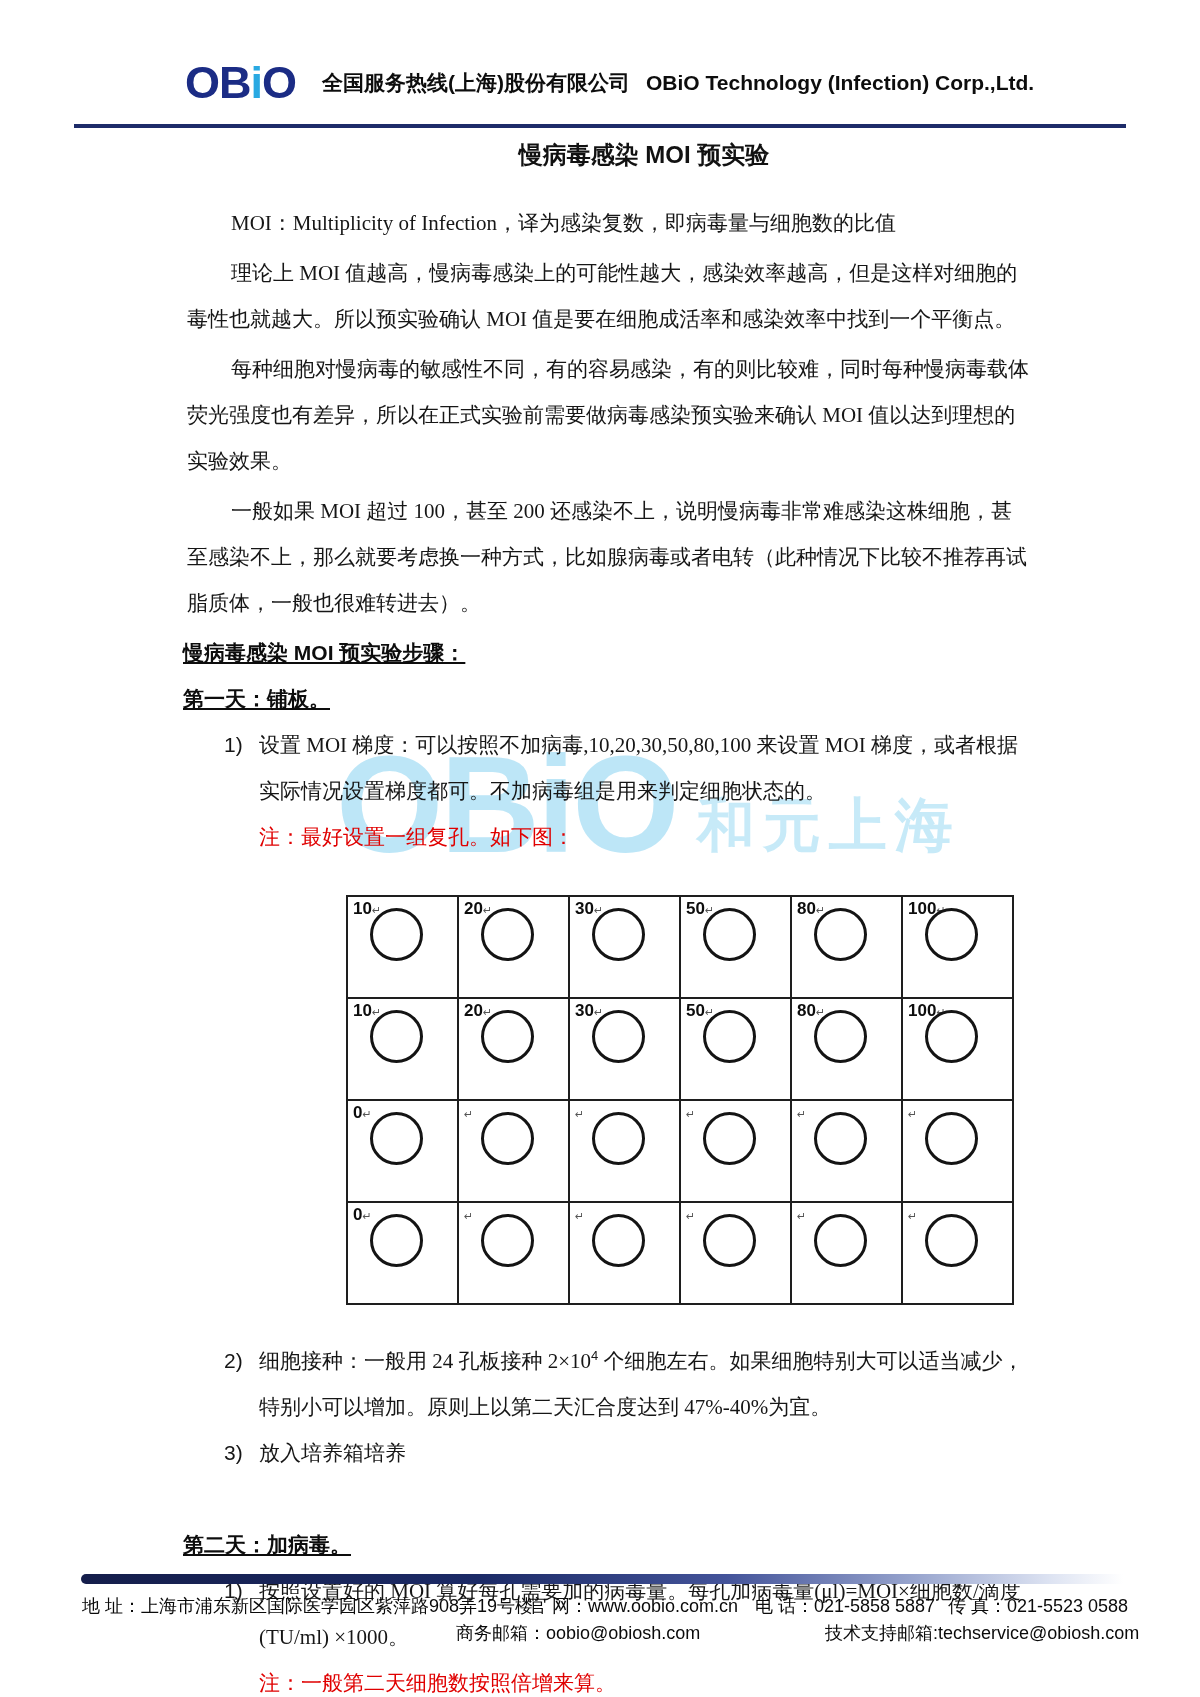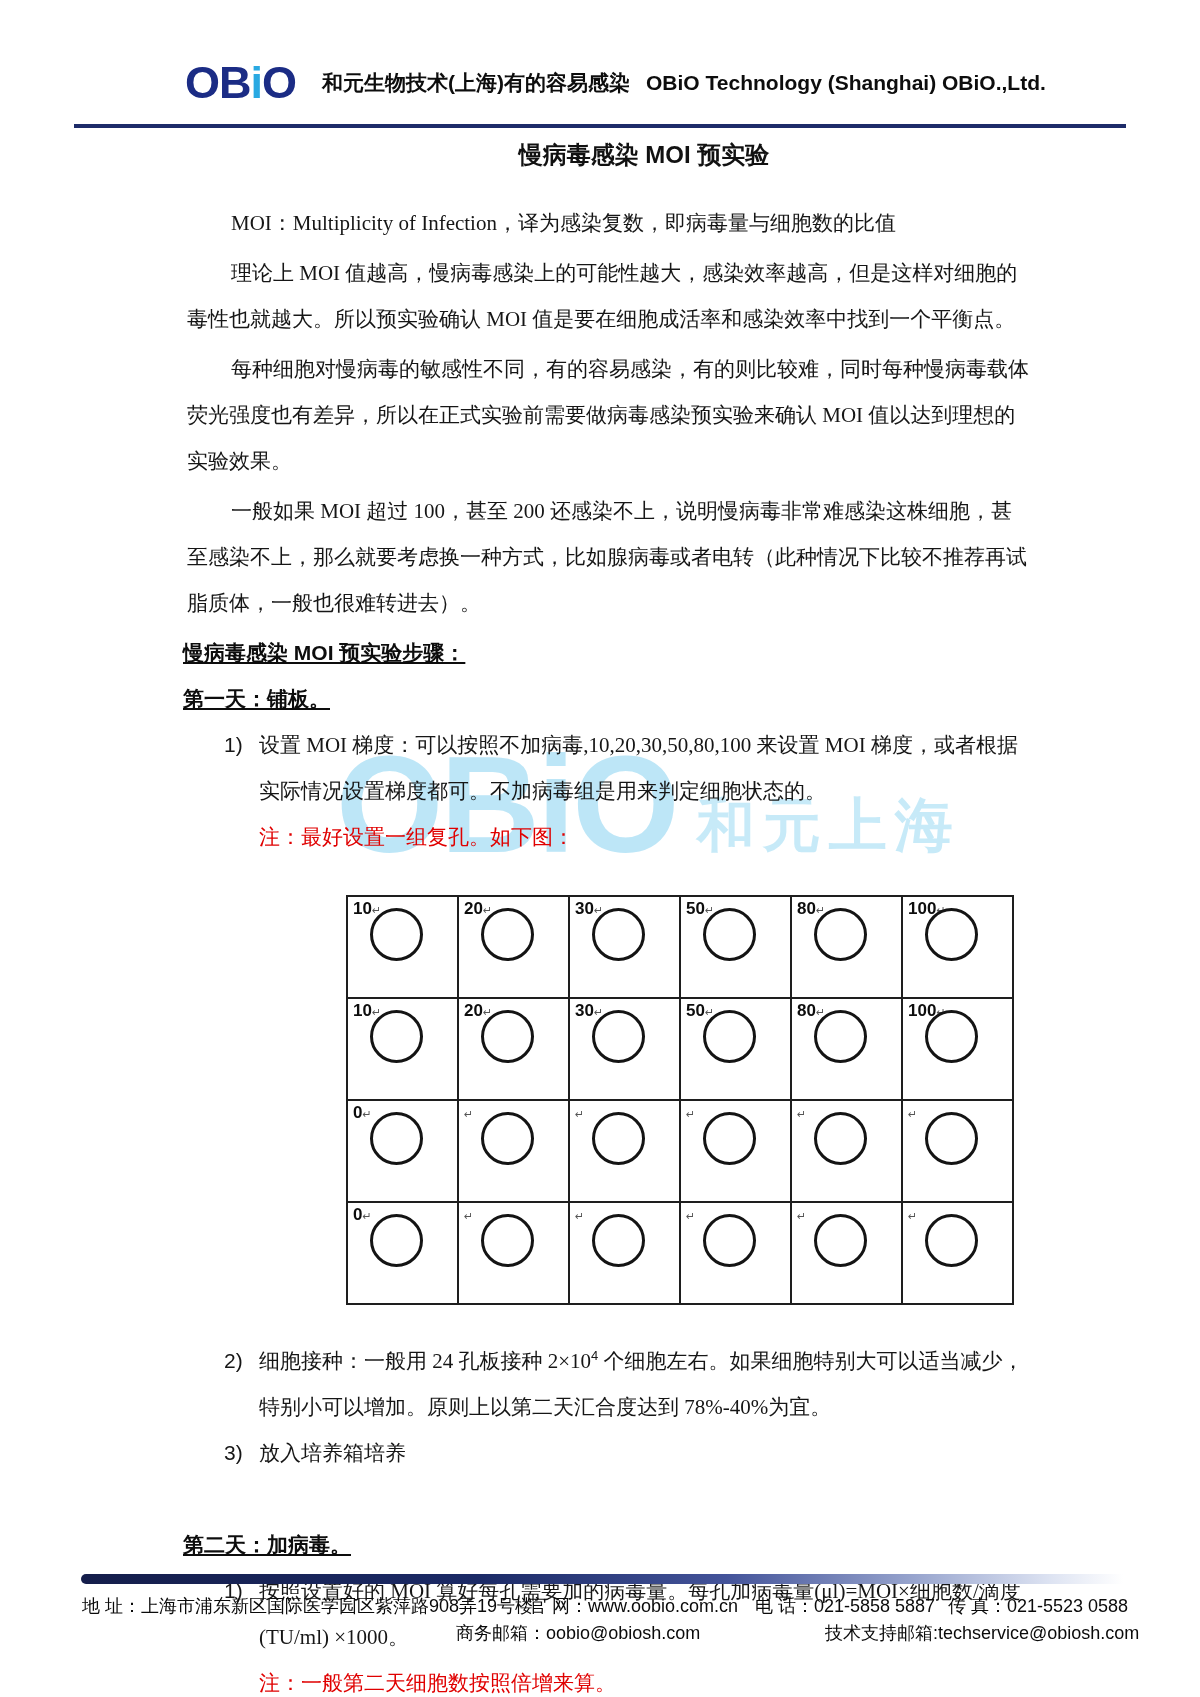--- a/index.html
+++ b/index.html
@@ -59,21 +59,21 @@
 
 <div class="page">
 
   <div class="wm">
     <span class="big">OBiO</span>
     <span class="cn">和元上海</span>
   </div>
 
   <div class="hdr">
     <span class="logo"><span>OB</span><span class="i-blue">i</span><span>O</span></span>
-    <span class="company"><span>和元生物技术(上海)有的容易感染</span><span class="en">OBiO Technology (Shanghai) OBiO.,Ltd.</span></span>
+    <span class="company"><span>全国服务热线(上海)股份有限公司</span><span class="en">OBiO Technology (Infection) Corp.,Ltd.</span></span>
   </div>
   <div class="rule"></div>
 
   <div class="title">慢病毒感染 MOI 预实验</div>
 
   <div class="content">
     <p class="p">MOI：Multiplicity of Infection，译为感染复数，即病毒量与细胞数的比值</p>
     <p class="p">理论上 MOI 值越高，慢病毒感染上的可能性越大，感染效率越高，但是这样对细胞的
 毒性也就越大。所以预实验确认 MOI 值是要在细胞成活率和感染效率中找到一个平衡点。</p>
     <p class="p">每种细胞对慢病毒的敏感性不同，有的容易感染，有的则比较难，同时每种慢病毒载体
@@ -199,21 +199,21 @@
                 <span class="well-label"><span class="return-mark">↵</span></span>
                 <div class="well-circle"></div>
               </td>
             </tr>
           </tbody>
         </table>
     </div>
 
     <div class="li">
       <span class="mk">2)</span>
-      <span class="tx"><span>细胞接种：一般用 24 孔板接种 2×10</span><span class="sup">4</span><span> 个细胞左右。如果细胞特别大可以适当减少，</span><br><span>特别小可以增加。原则上以第二天汇合度达到 78%-40%为宜。</span></span>
+      <span class="tx"><span>细胞接种：一般用 24 孔板接种 2×10</span><span class="sup">4</span><span> 个细胞左右。如果细胞特别大可以适当减少，</span><br><span>特别小可以增加。原则上以第二天汇合度达到 47%-40%为宜。</span></span>
     </div>
     <div class="li">
       <span class="mk">3)</span>
       <span class="tx">放入培养箱培养</span>
     </div>
 
     <p class="h-bold mt46">第二天：加病毒。</p>
     <div class="li">
       <span class="mk">1)</span>
       <span class="tx">按照设置好的 MOI 算好每孔需要加的病毒量。每孔加病毒量(μl)=MOI×细胞数/滴度

